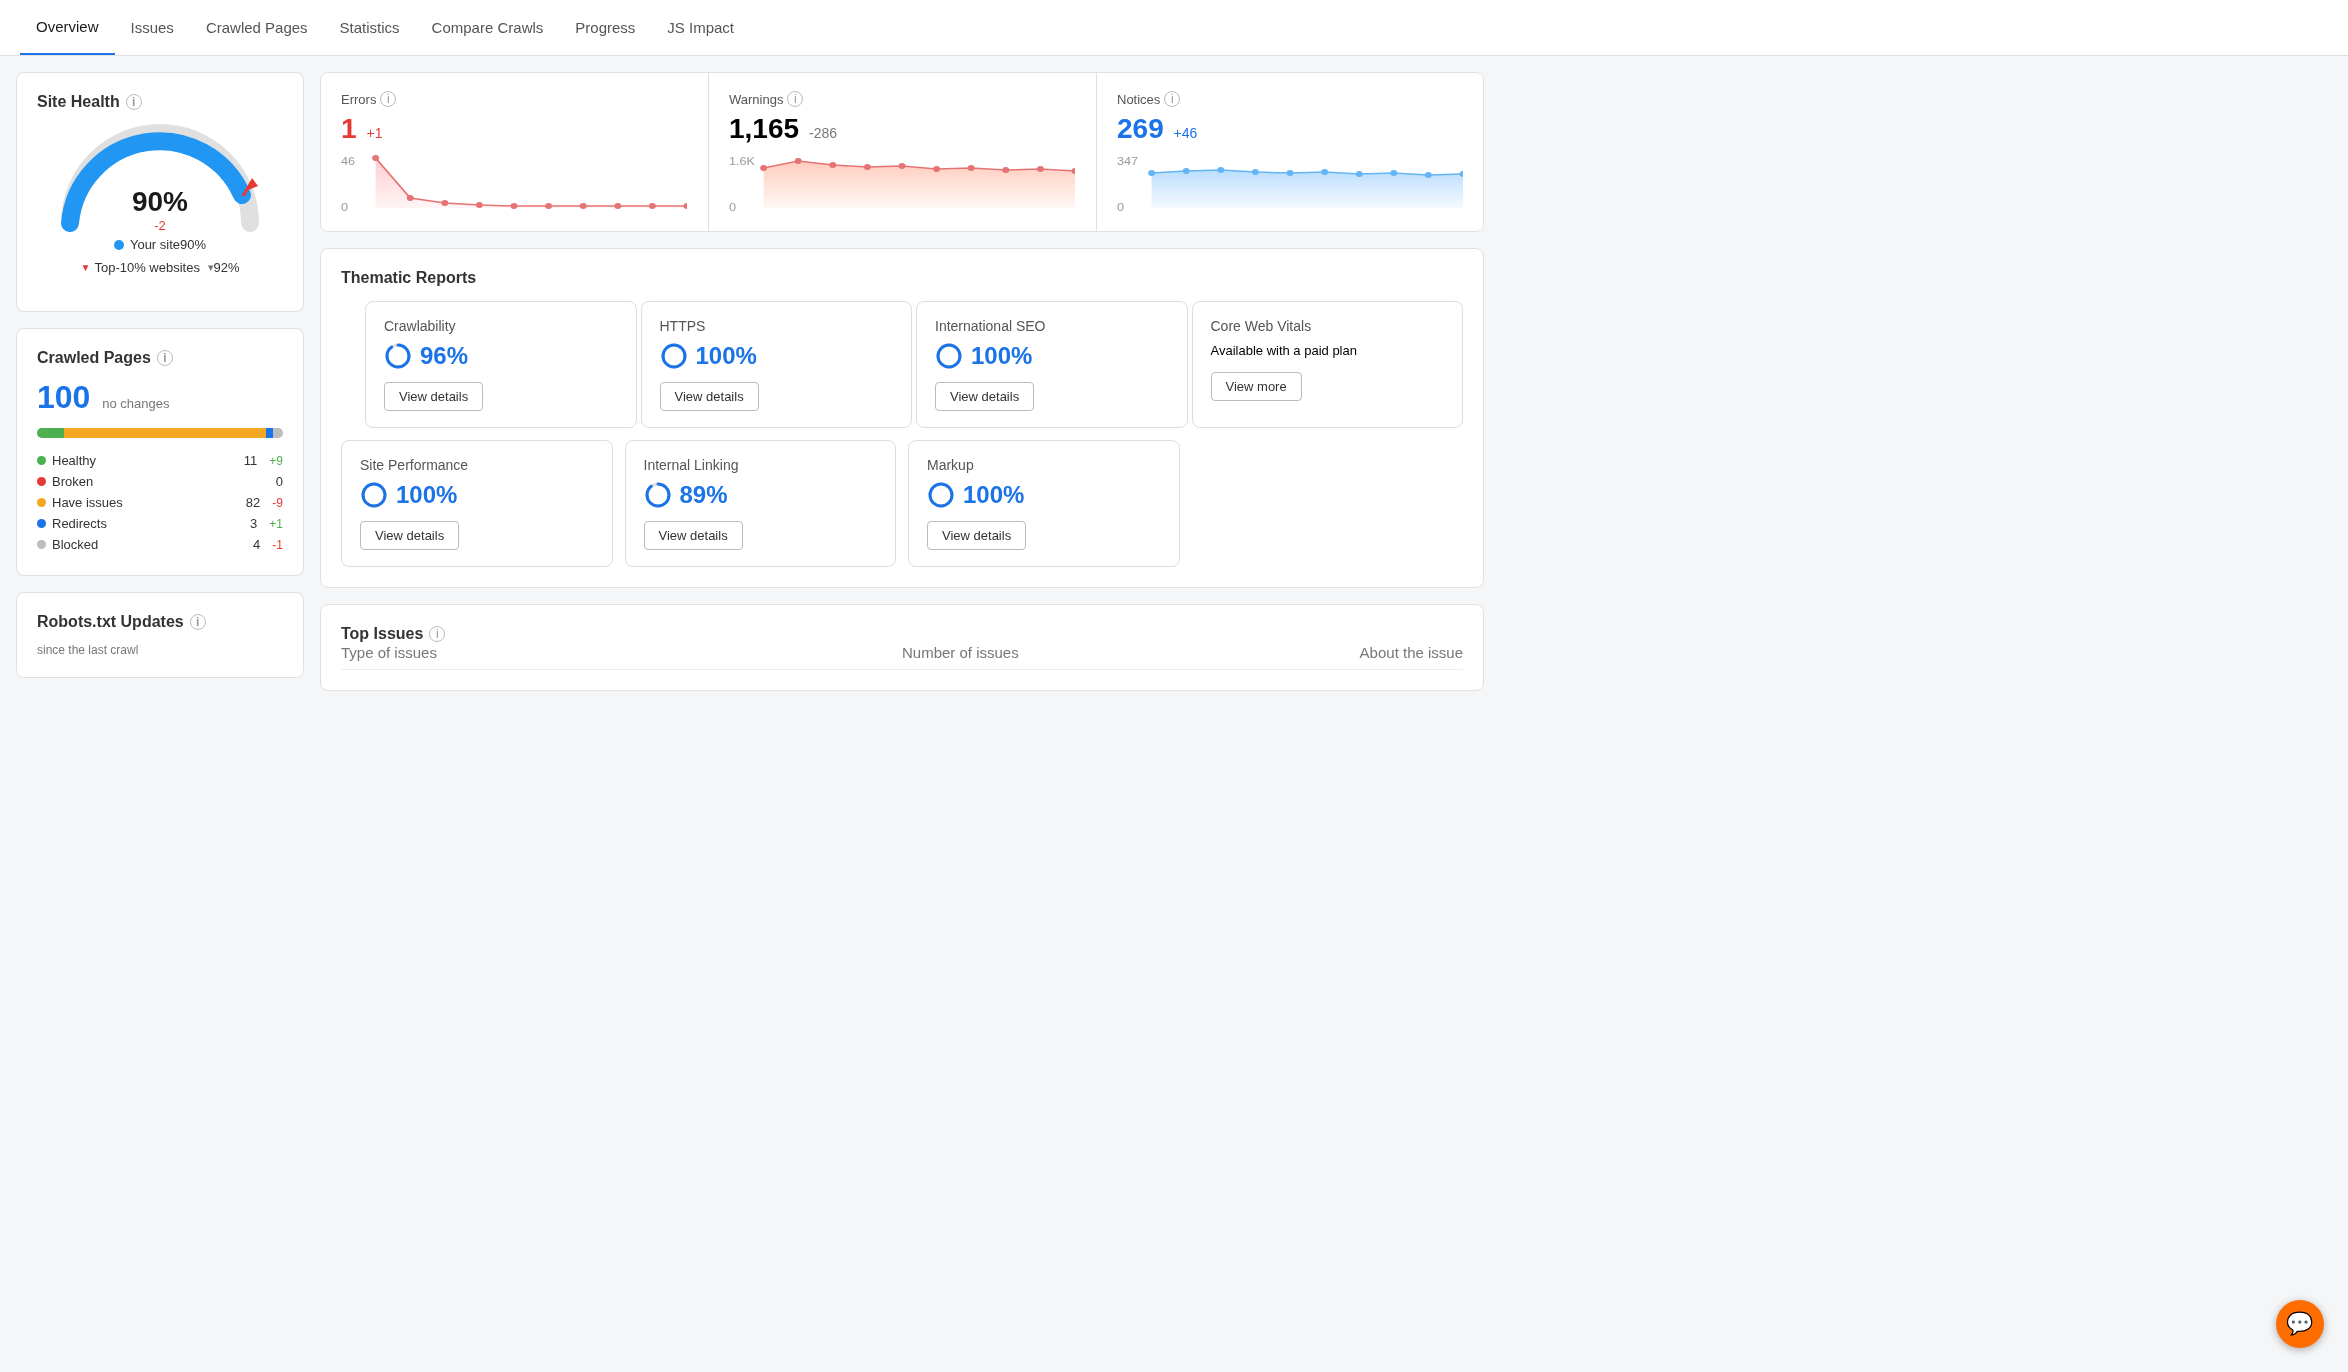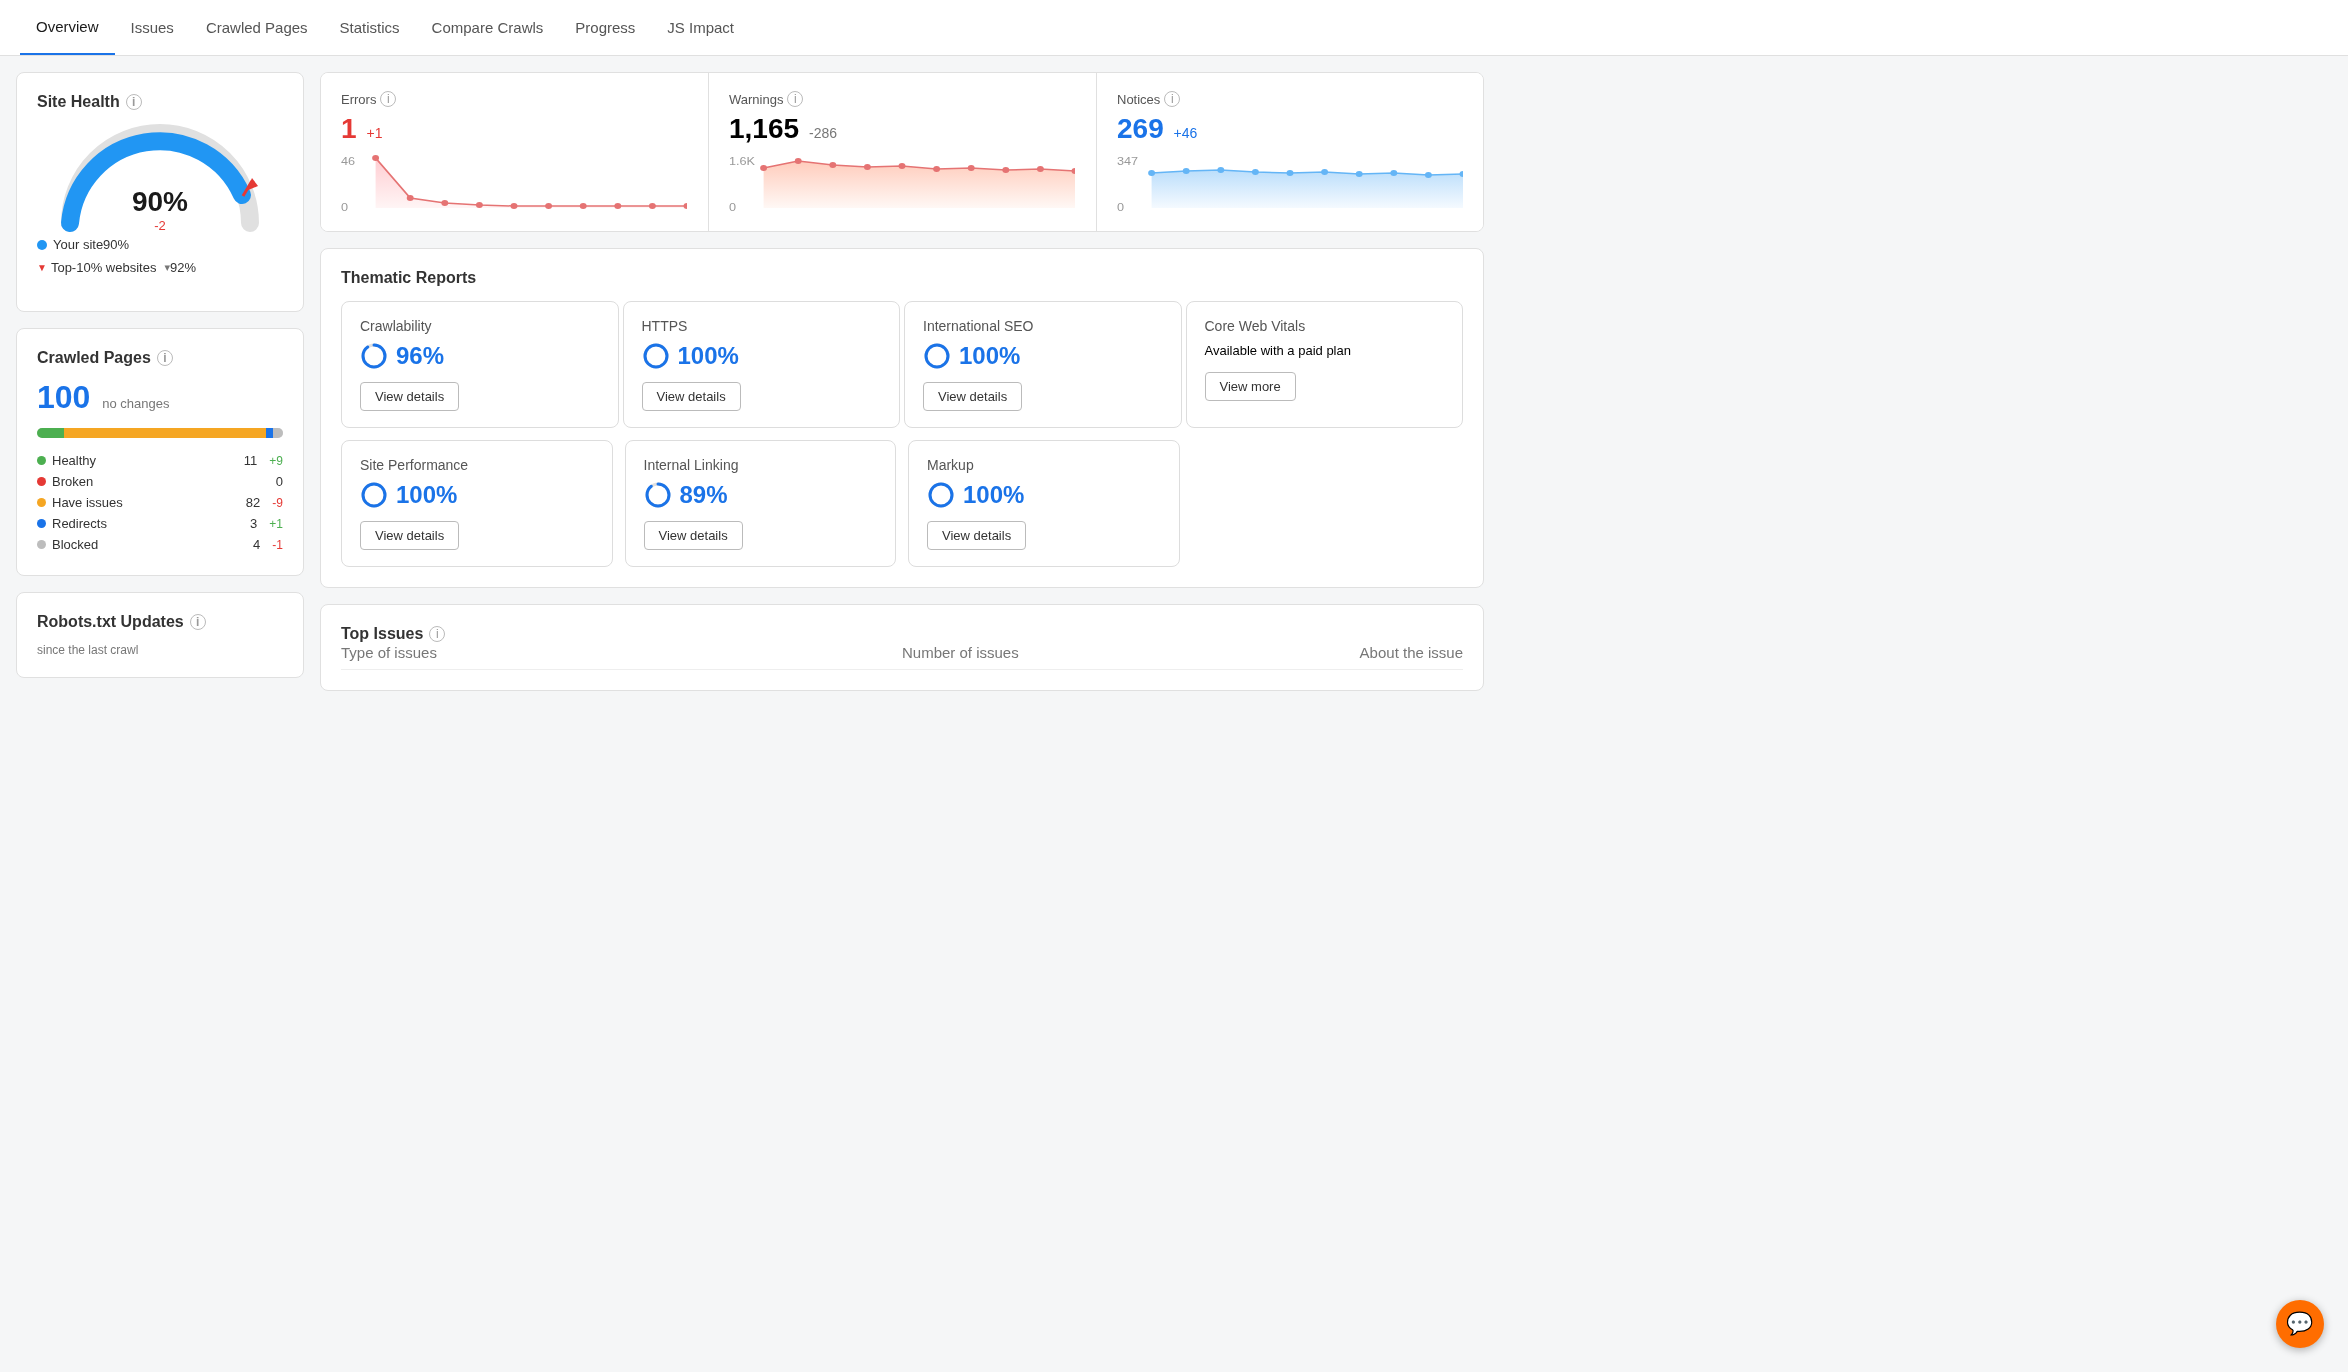--- a/index.html
+++ b/index.html
@@ -22,21 +22,21 @@
     .card-title { font-size: 16px; font-weight: 700; margin-bottom: 12px; display: flex; align-items: center; gap: 6px; }
     .info-icon { font-size: 12px; color: #999; cursor: pointer; border: 1px solid #bbb; border-radius: 50%; width: 16px; height: 16px; display: inline-flex; align-items: center; justify-content: center; }
 
     .gauge-container { display: flex; flex-direction: column; align-items: center; margin-bottom: 12px; }
     .gauge-wrap { position: relative; width: 200px; height: 110px; overflow: hidden; }
     .gauge-text { position: absolute; bottom: 0; left: 50%; transform: translateX(-50%); text-align: center; }
     .gauge-percent { font-size: 28px; font-weight: 800; color: #1a1a1a; }
     .gauge-change { font-size: 13px; color: #e53935; }
 
     .gauge-legend { width: 100%; }
-    .legend-row { display: flex; justify-content: flex-start; align-items: center; padding: 4px 0; font-size: 13px; }
+    .legend-row { display: flex; justify-content: center; align-items: center; padding: 4px 0; font-size: 13px; }
     .legend-dot { width: 10px; height: 10px; border-radius: 50%; display: inline-block; margin-right: 6px; }
     .legend-label { display: flex; align-items: center; }
     .legend-val { font-weight: 500; }
     .top10-row { display: flex; align-items: center; gap: 4px; }
     .triangle-down { color: #e53935; font-size: 10px; }
 
     
     .crawled-num { font-size: 32px; font-weight: 700; color: #1a73e8; display: inline; }
     .crawled-note { font-size: 13px; color: #777; margin-left: 8px; }
     .bar-track { height: 10px; border-radius: 5px; background: #e0e0e0; margin: 12px 0; display: flex; overflow: hidden; }
@@ -62,21 +62,21 @@
     .metric-change { font-size: 14px; margin-left: 6px; }
     .errors-val { color: #e53935; }
     .warnings-val { color: #000000; }
     .notices-val { color: #1a73e8; }
     .change-red { color: #e53935; }
     .change-blue { color: #1a73e8; }
     .mini-chart { height: 60px; margin-top: 8px; }
 
     
     .section-title { font-size: 16px; font-weight: 700; margin-bottom: 14px; }
-    .reports-grid { display: grid; grid-template-columns: repeat(4, 1fr); gap: 4px; }
+    .reports-grid { display: grid; grid-template-columns: repeat(4, 1fr); gap: 4px; margin-left: 24px; }
     .report-card { background: #fff; border: 1px solid #ddd; border-radius: 8px; padding: 16px 18px; }
     .report-name { font-size: 14px; color: #555; margin-bottom: 8px; }
     .report-score { display: flex; align-items: center; gap: 8px; font-size: 24px; font-weight: 700; color: #1a73e8; margin-bottom: 12px; }
     .report-paid { font-size: 13px; color: #000000; margin-bottom: 12px; line-height: 1.4; }
     .ring-icon { width: 28px; height: 28px; }
     .view-btn { display: inline-block; padding: 6px 14px; border: 1px solid #bbb; border-radius: 4px; font-size: 13px; color: #333; cursor: pointer; background: #fff; }
 
     
     .top-issues-card { background: #fff; border-radius: 8px; border: 1px solid #e0e0e0; padding: 20px; }
     .issues-header { display: flex; justify-content: flex-start; align-items: center; margin-bottom: 1px; }

